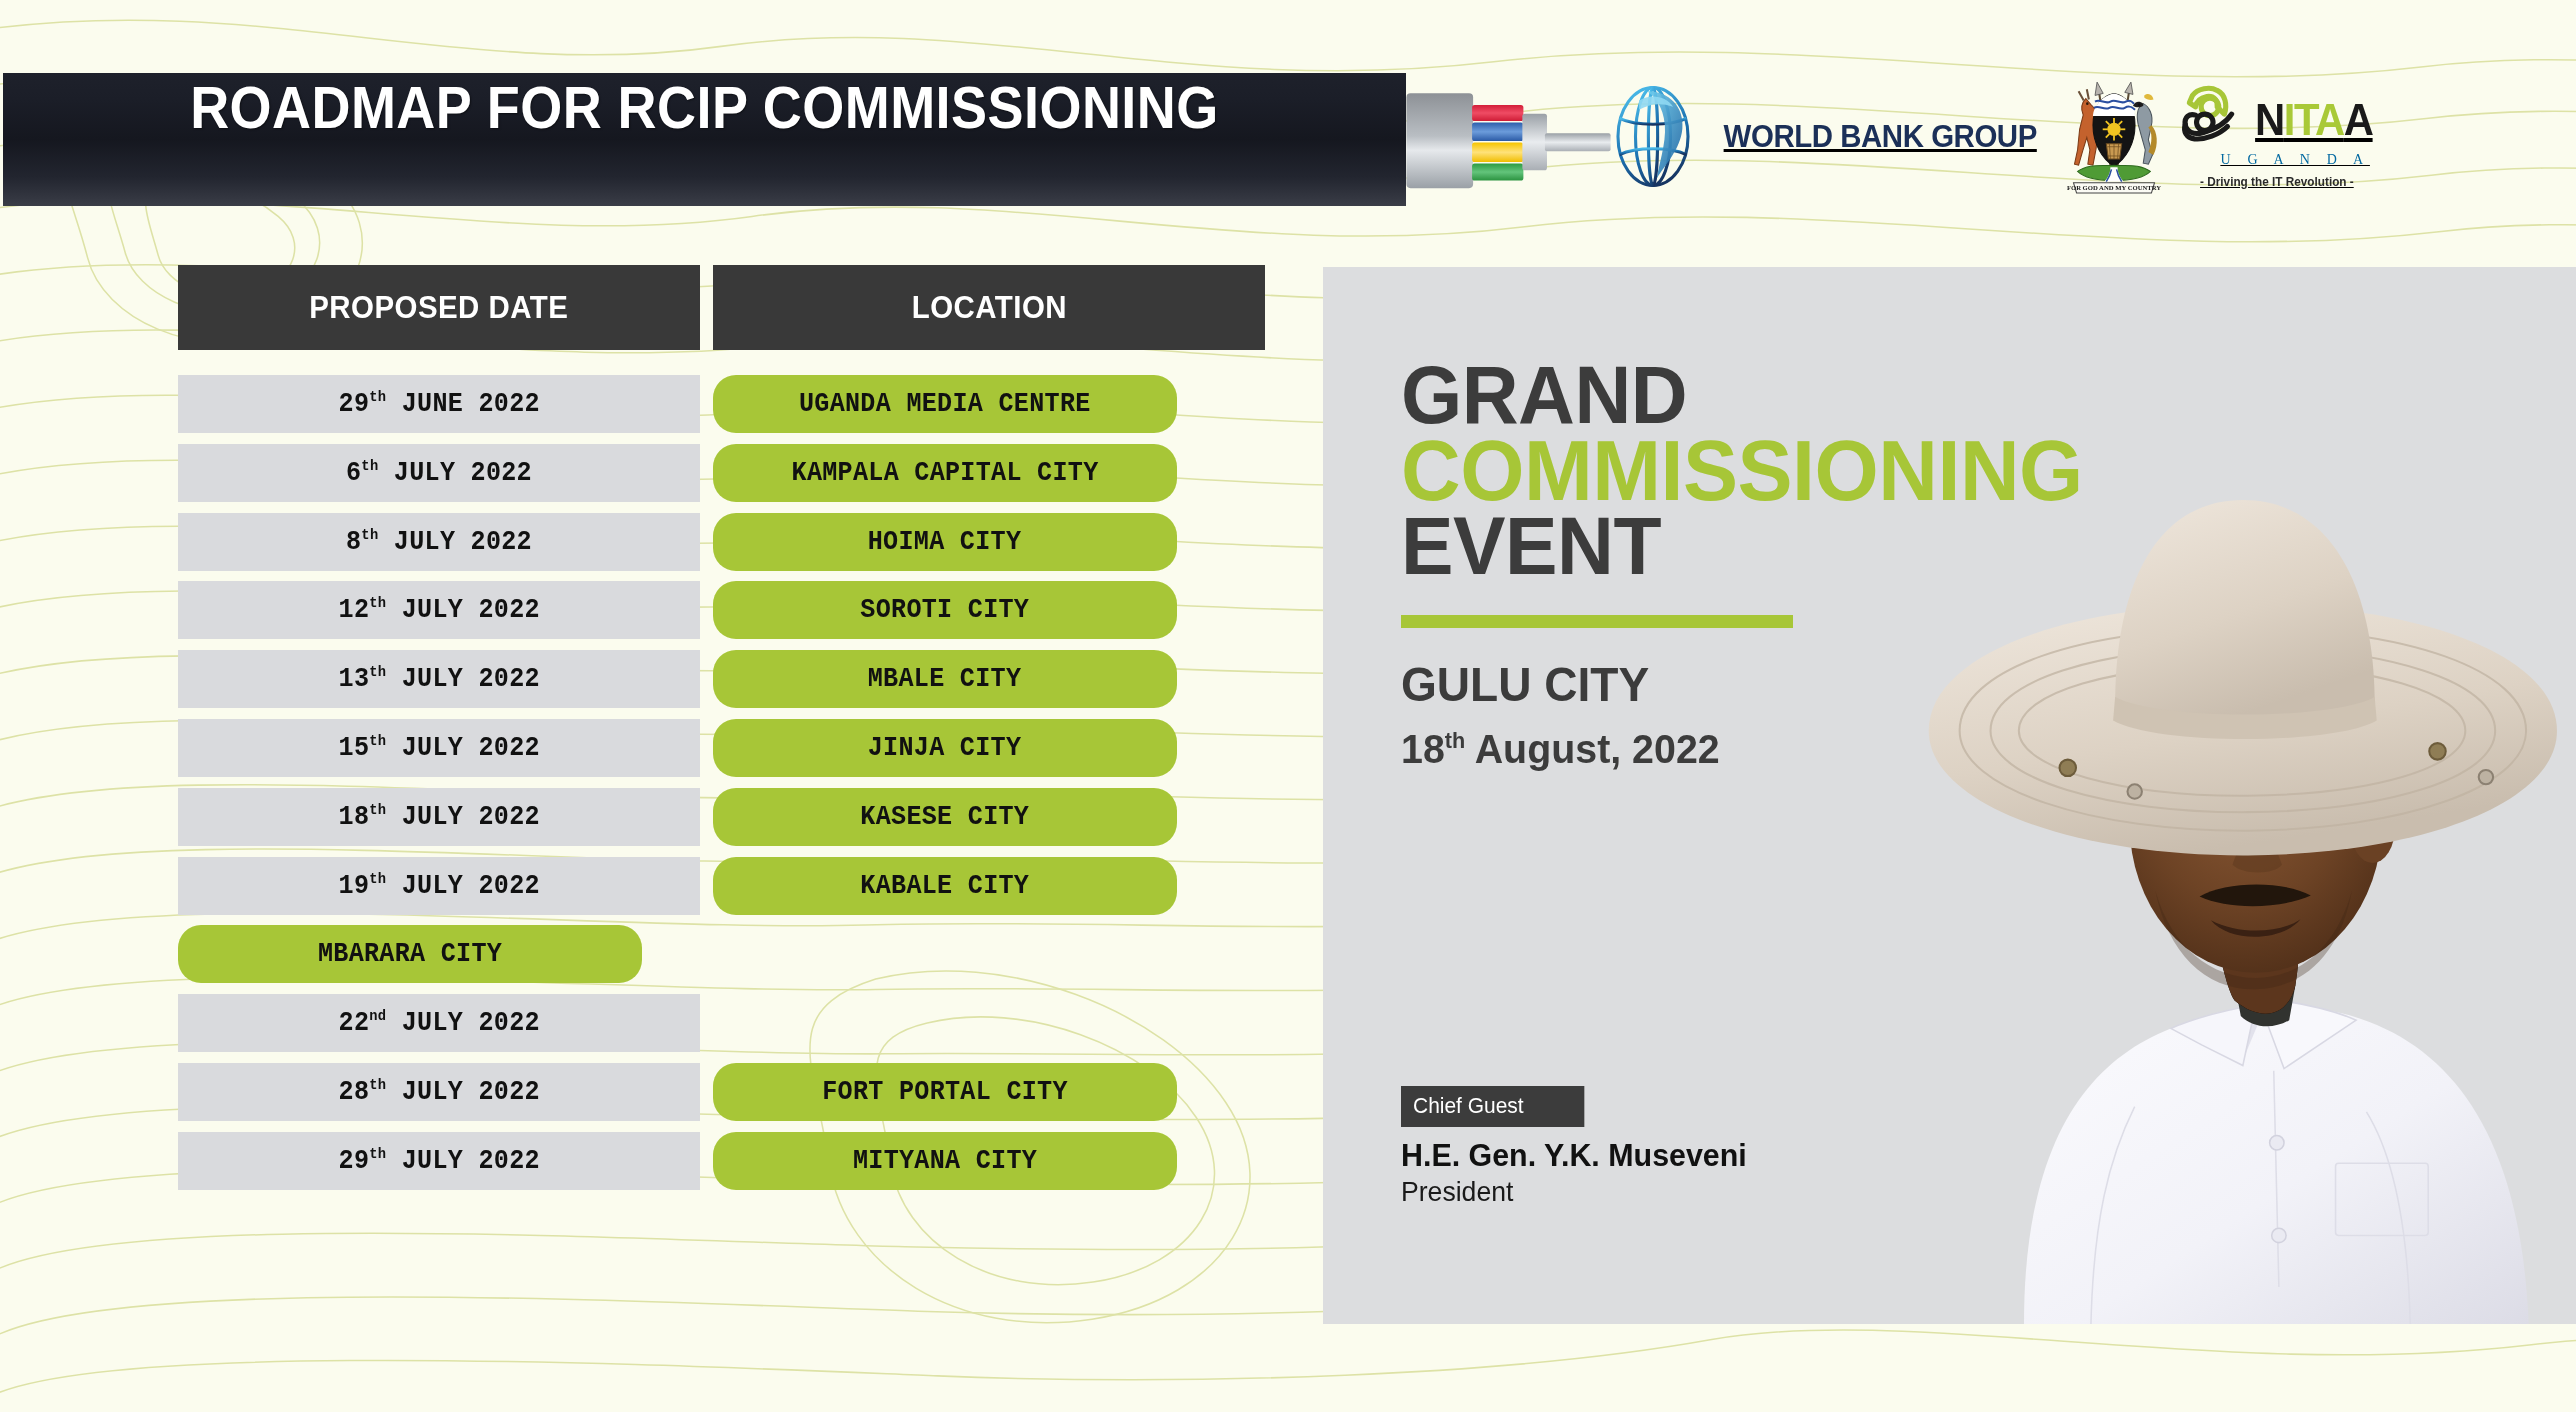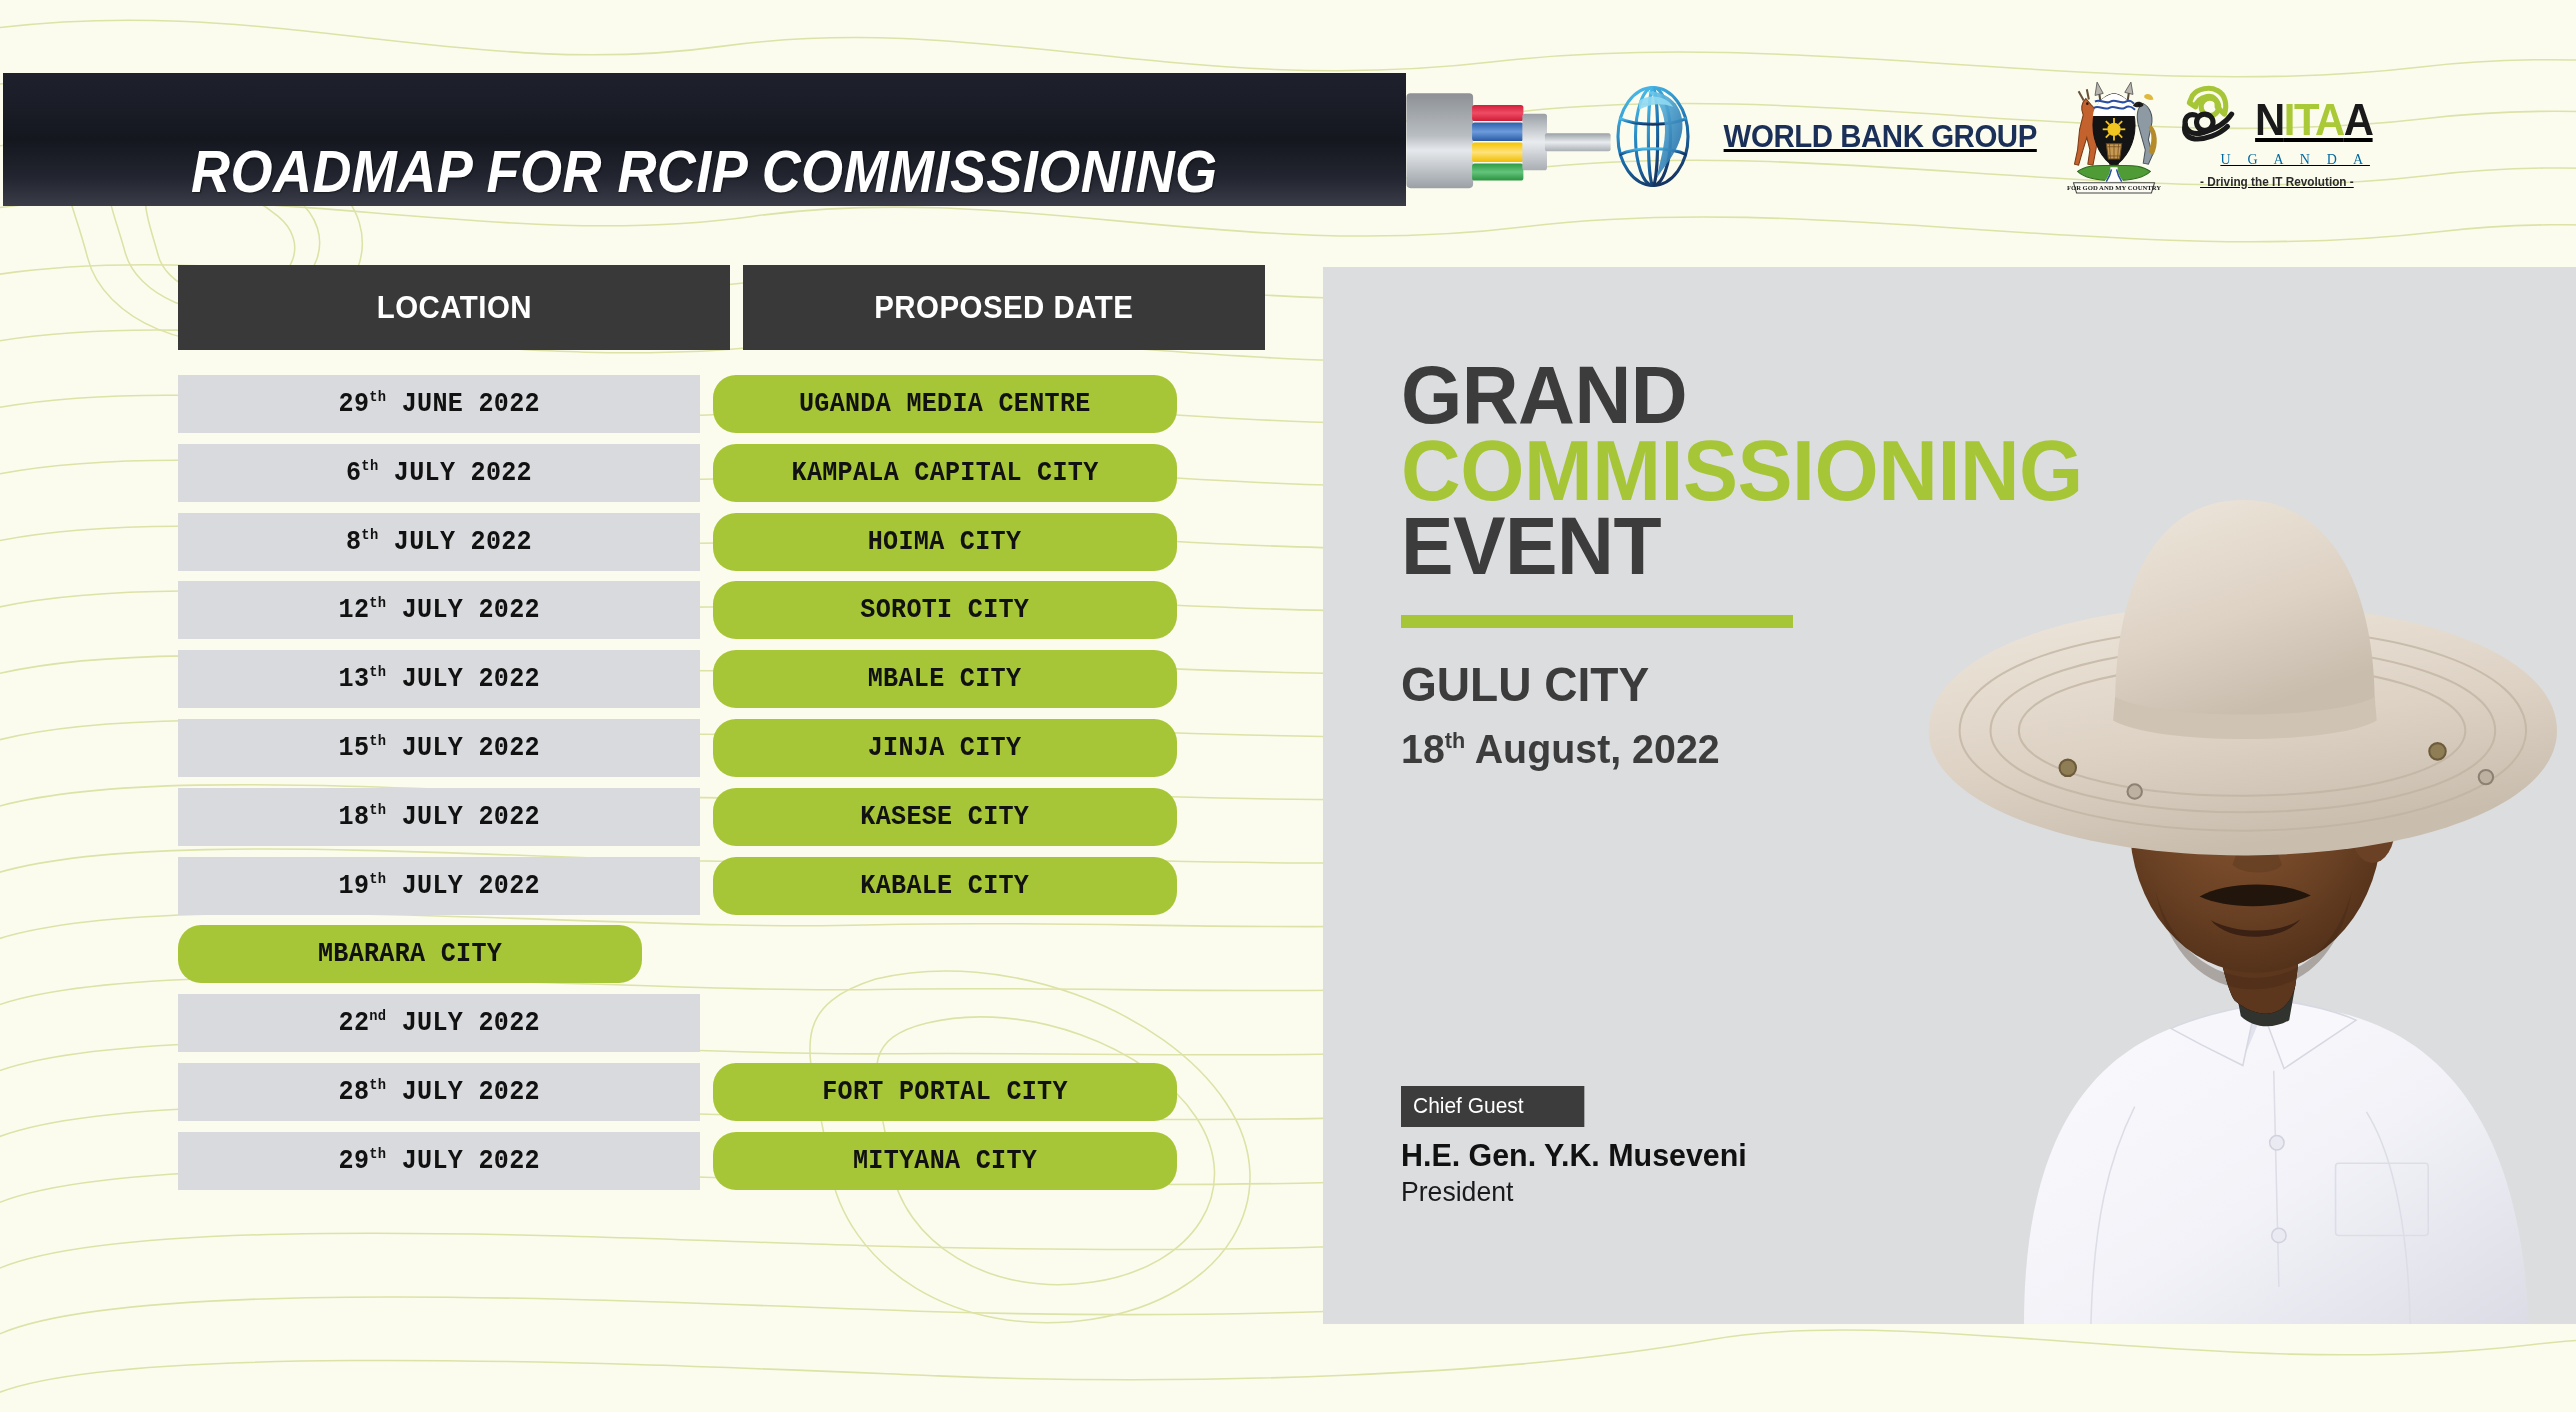--- a/index.html
+++ b/index.html
@@ -20,21 +20,21 @@
     z-index: 0;
   }
 
   
   #header-bar {
     position: absolute;
     left: 2.6px; top: 73px;
     width: 1403px; height: 133px;
     background: linear-gradient(180deg,#1e212b 0%,#1b1e28 20%,#15171f 50%,#22252f 78%,#3a3d47 100%);
     z-index: 5;
-    display: flex; align-items: flex-end; justify-content: center; font-style: italic;
+    display: flex; align-items: flex-start; justify-content: center;
   }
   #header-title {
     color: #ffffff;
     font-size: 60px;
     font-weight: bold;
     letter-spacing: 0.5px;
     transform: scaleX(0.90);
     white-space: nowrap;
     text-shadow: 1px 1px 2.1px rgba(0,0,0,0.5);
   }
@@ -350,25 +350,25 @@
       </svg>
       <div id="nita-letters"><span>N</span><span class="green">ITA</span>A</div>
     </div>
     <div id="nita-uganda">U G A N D A</div>
     <div id="nita-tagline">- Driving the IT Revolution -</div>
   </div>
 </div>
 
 <div id="schedule-table">
   <div class="thead-row">
+    <div class="th th-date">
+      <span>PROPOSED DATE</span>
+    </div>
     <div class="th th-loc">
       <span>LOCATION</span>
-    </div>
-    <div class="th th-date">
-      <span>PROPOSED DATE</span>
     </div>
   </div>
   <div id="table-body">
       <div class="trow">
         <div class="td td-date">
           <span><span>29</span><sup>th</sup><span> JUNE 2022</span></span>
         </div>
         <div class="td td-loc">
           <span>UGANDA MEDIA CENTRE</span>
         </div>

